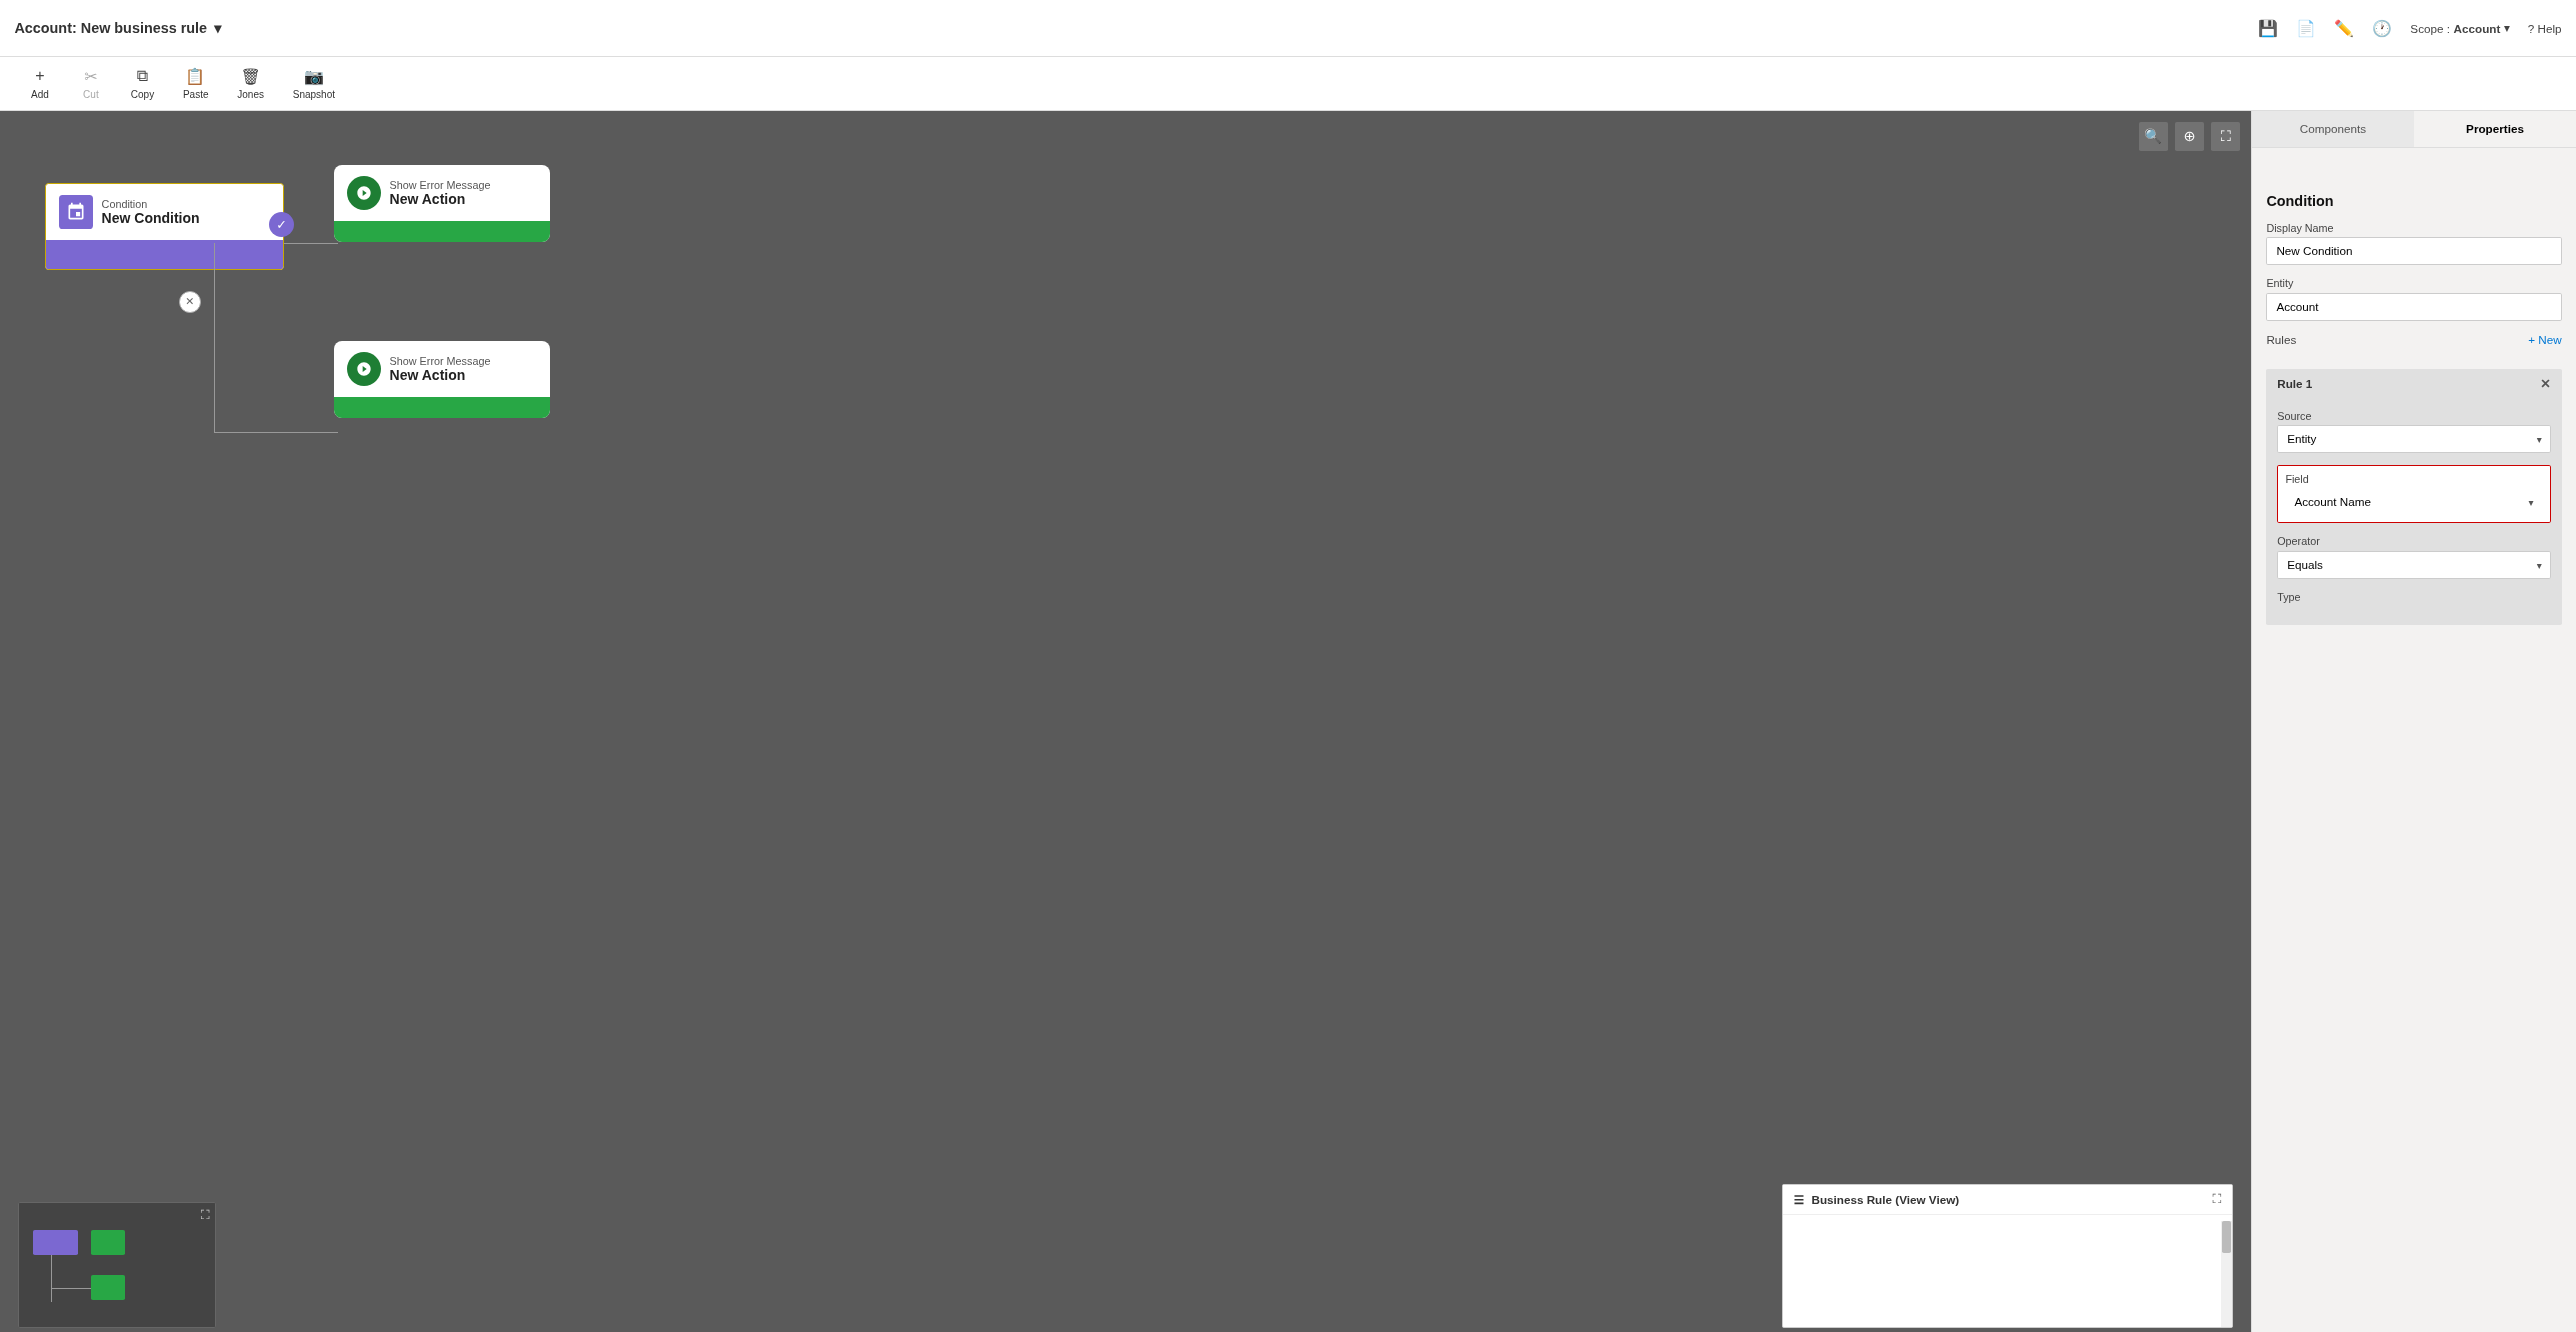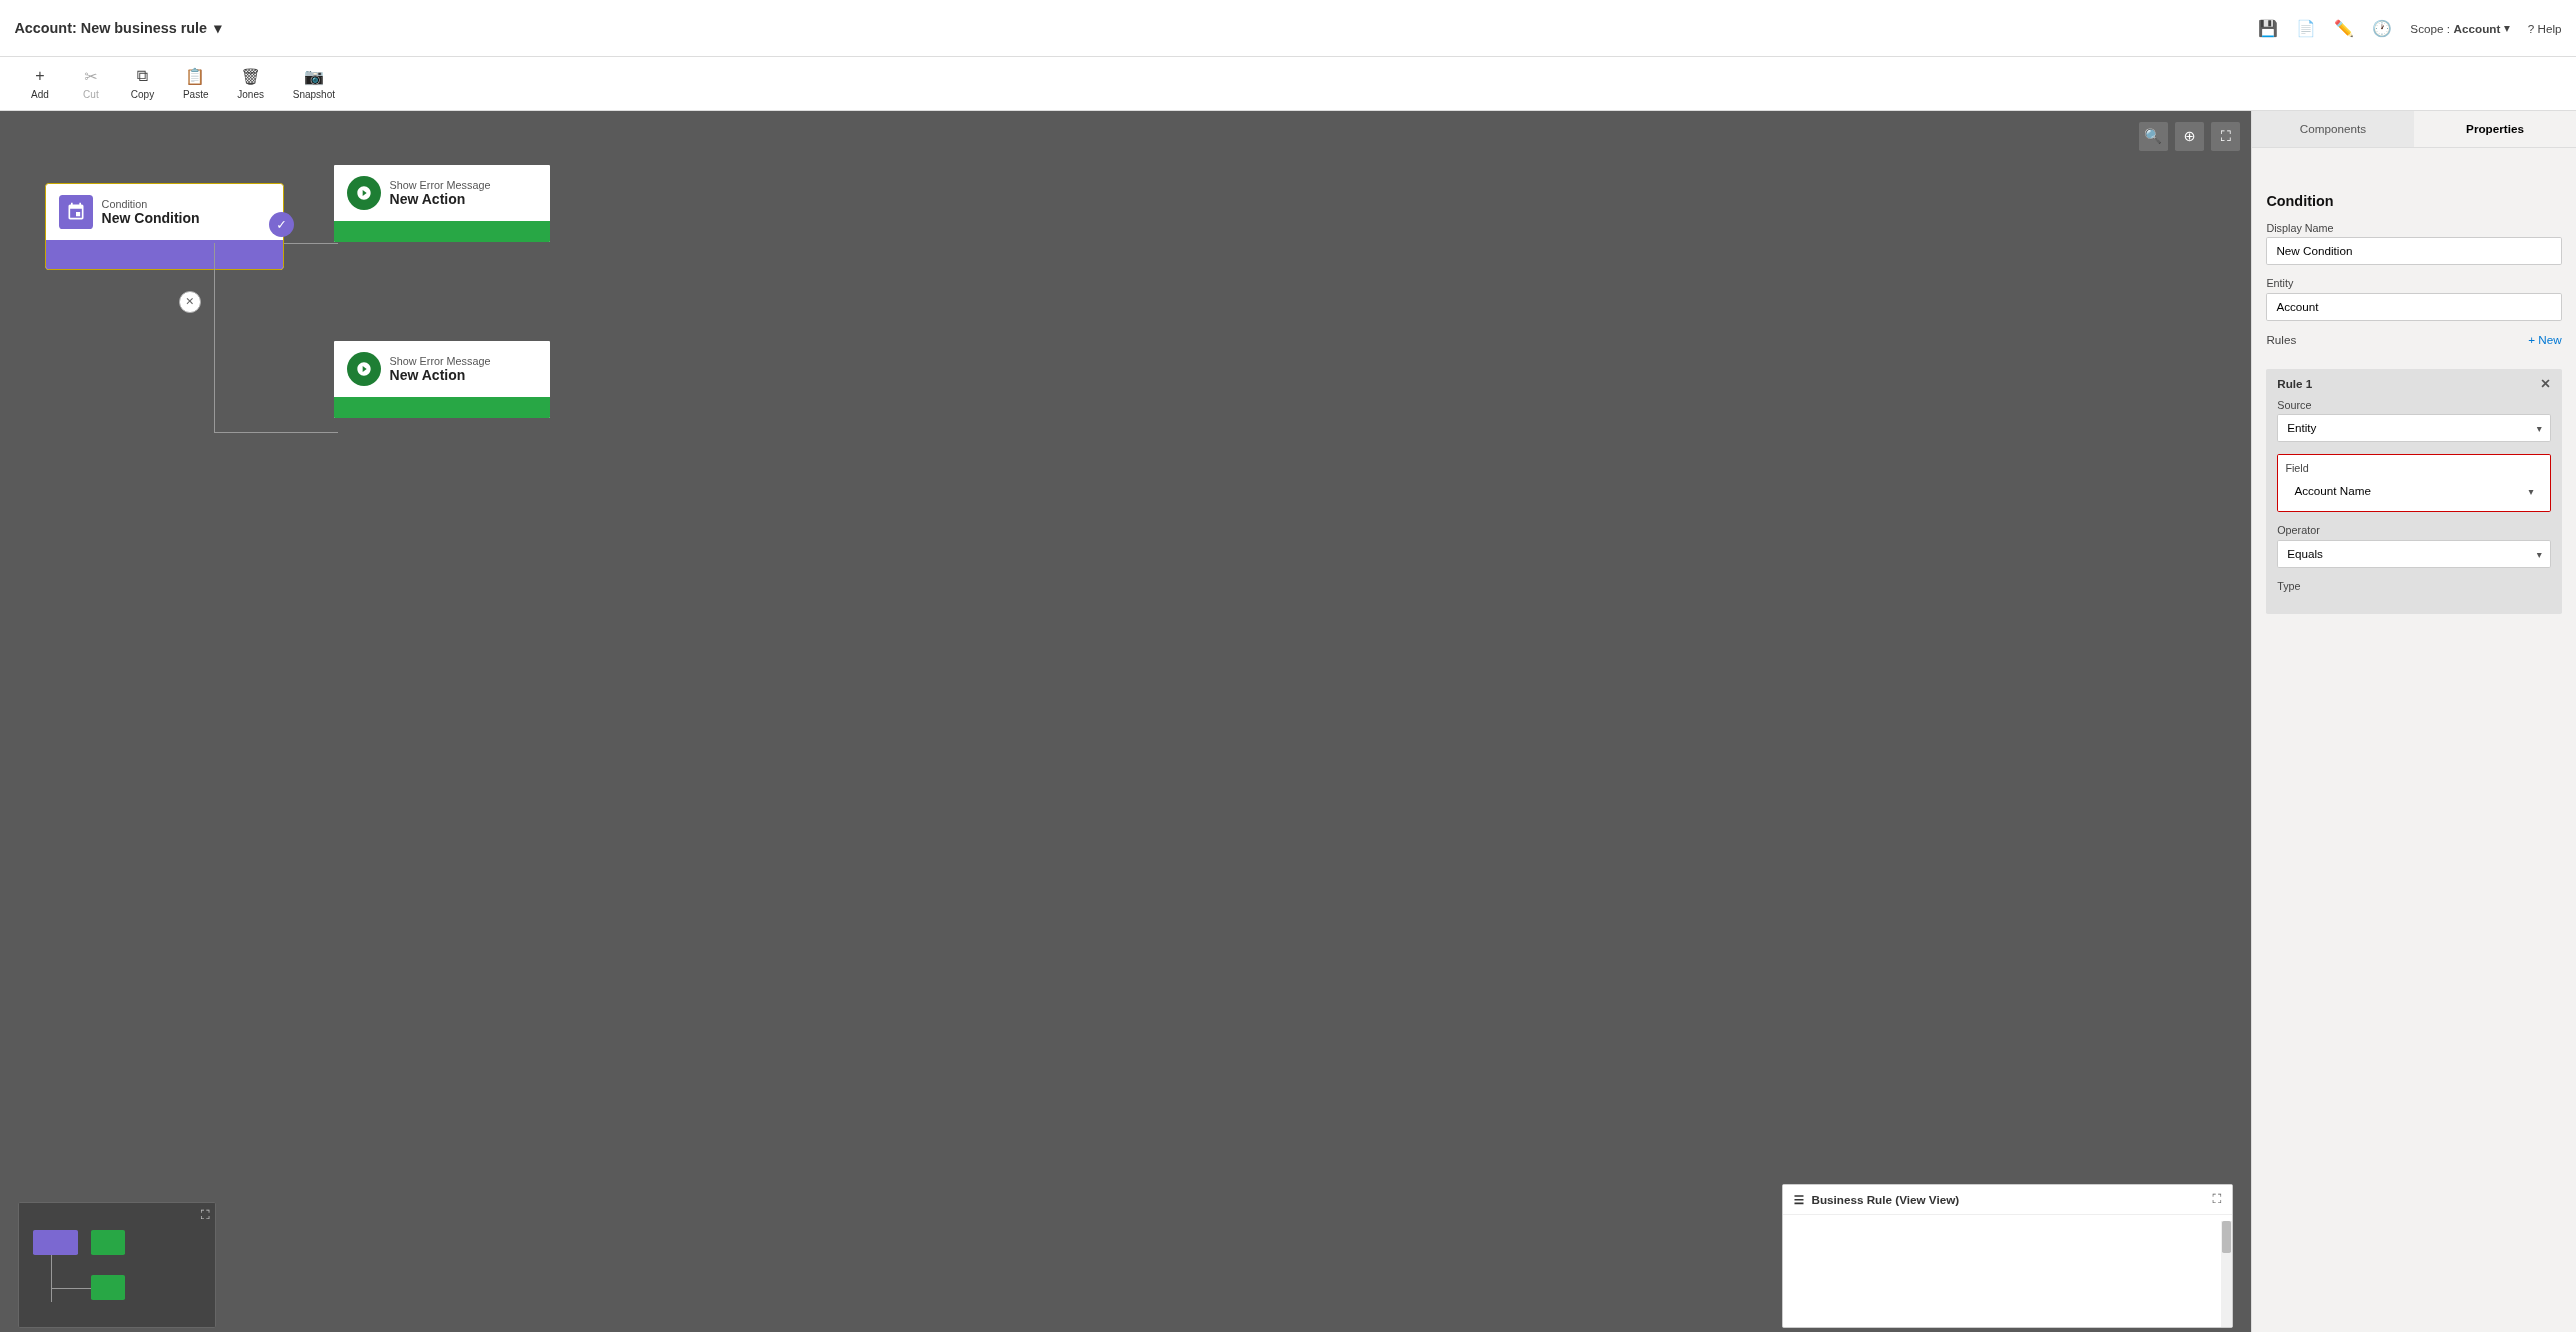--- a/index.html
+++ b/index.html
@@ -69,21 +69,21 @@
       z-index: 5;
     }
     .x-circle {
       position: absolute; top: 180px; left: 179px;
       width: 21.6px; height: 21.6px; background: #fff; border: 0.9px solid #aaa; border-radius: 50%;
       display: flex; align-items: center; justify-content: center; color: #666; font-size: 10.8px;
       z-index: 5;
     }
 
     .node-action {
-      position: absolute; width: 216px; background: #fff; border-radius: 1px; overflow: hidden;
+      position: absolute; width: 216px; background: #fff; border-radius: 8px; overflow: hidden;
     }
     .node-action-top { top: 54px; left: 334px; }
     .node-action-bottom { top: 230px; left: 334px; }
 
     .node-action-header {
       display: flex; align-items: center; gap: 9px; padding: 10.8px 12.6px;
     }
     .node-icon-green {
       width: 34px; height: 34px; background: #1e7e34; border-radius: 50%;
       display: flex; align-items: center; justify-content: center; color: #fff; font-size: 14.4px;
@@ -142,21 +142,21 @@
     }
     .panel-tab {
       flex: 1; text-align: center; padding: 10.8px; font-size: 11.7px;
       cursor: pointer; color: #555;
     }
     .panel-tab.active {
       background: #f3f2f1; border-bottom: 1.8px solid transparent; font-weight: 600; color: #000;
     }
     .panel-content { padding: 14.4px; }
     .panel-section-title { font-size: 14.4px; font-weight: 600; margin-bottom: 12.6px; color: #111; }
-    .field-group { margin-bottom: 12.6px; }
+    .field-group { margin-bottom: 12.6px; margin-top: 11px; }
     .field-label { font-size: 10.8px; color: #444; margin-bottom: 3.6px; }
     .field-input {
       width: 100%; padding: 6.3px 9px; border: 0.9px solid #ccc; background: #fff;
       font-size: 11.7px; border-radius: 1.8px; outline: none;
     }
     .field-select-wrap { position: relative; }
     .field-select {
       width: 100%; padding: 6.3px 9px; border: 0.9px solid #ccc; background: #fff;
       font-size: 11.7px; border-radius: 1.8px; appearance: none; outline: none; cursor: pointer;
     }

